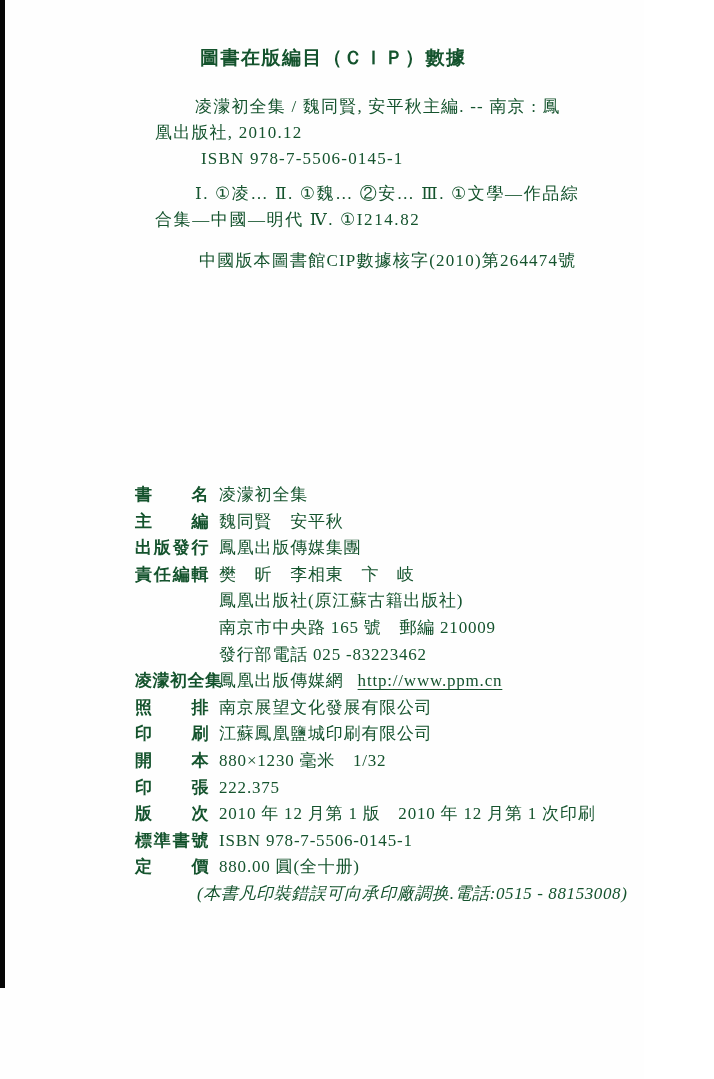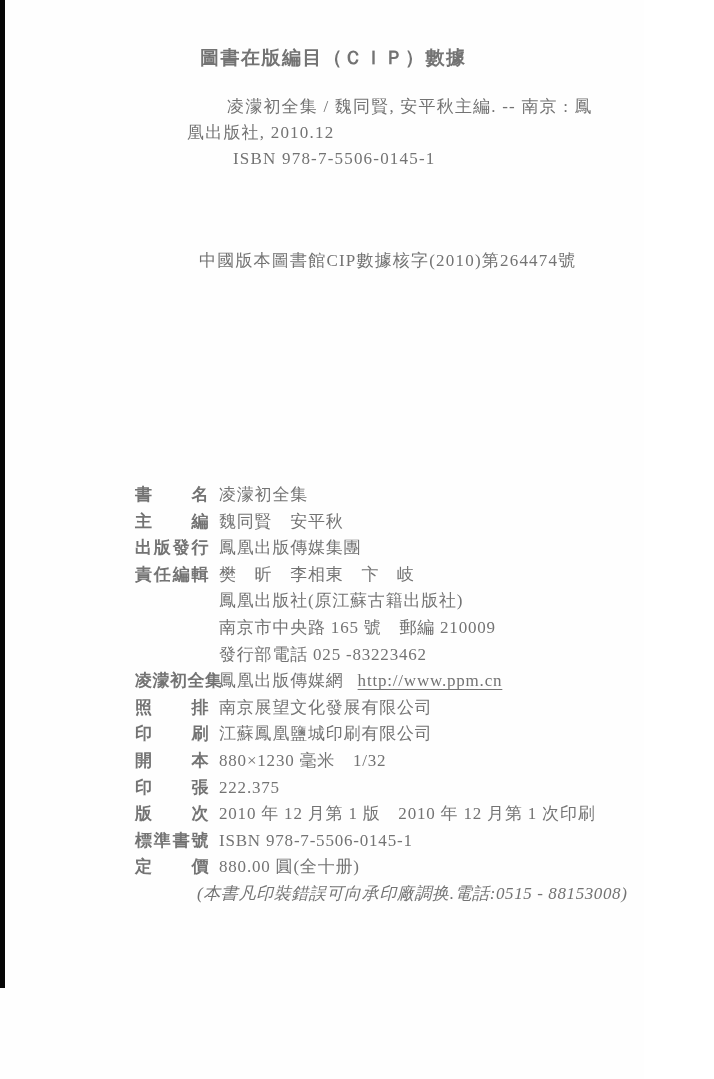--- a/index.html
+++ b/index.html
@@ -4,21 +4,21 @@
 <style>
   html, body { margin:0; padding:0; background:#ffffff; }
   .page {
     position: relative;
     width: 644px;
     height: 1079px;
     background: #fefefdd;
     background: #fefefe;
     overflow: hidden;
     font-family: "Liberation Serif", "DejaVu Serif", serif;
-    color: #737373;
+    color: #14532d;
   }
   .scan-bar {
     position: absolute;
     left: 0; top: 0;
     width: 5px; height: 988px;
     background: #060606;
   }
   .cip-heading {
     position: absolute;
     left: 200px; top: 45px;
@@ -34,21 +34,21 @@
     line-height: 26px;
     letter-spacing: 1.2px;
   }
   .cip-class {
     position: absolute;
     left: 155px; top: 181px;
     font-size: 17px;
     line-height: 26px;
     letter-spacing: 1.6px;
   }
-  .cip-block div { white-space: nowrap; margin-left: 32px; }
+  .cip-block div { white-space: nowrap; }
   .ind { padding-left: 40px; }
   .ind2 { padding-left: 46px; }
   .cip-number {
     position: absolute;
     left: 199px; top: 249px;
     font-size: 17px;
     letter-spacing: 1.2px;
     white-space: nowrap;
   }
   .colophon {
@@ -83,20 +83,24 @@
   <div class="scan-bar"></div>
 
   <div class="cip-heading">圖書在版編目（ＣＩＰ）數據</div>
 
   <div class="cip-record cip-block">
     <div class="ind">凌濛初全集 / 魏同賢, 安平秋主編. -- 南京 : 鳳</div>
     <div>凰出版社, 2010.12</div>
     <div class="ind2">ISBN 978-7-5506-0145-1</div>
   </div>
 
+  <div class="cip-class cip-block">
+    <div class="ind">Ⅰ. ①凌… Ⅱ. ①魏… ②安… Ⅲ. ①文學—作品綜</div>
+    <div>合集—中國—明代 Ⅳ. ①I214.82</div>
+  </div>
 
   <div class="cip-number">中國版本圖書館CIP數據核字(2010)第264474號</div>
 
   <div class="colophon">
   <div class="c-row">
     <span class="c-label">書名</span>
     <span class="c-value">凌濛初全集</span>
   </div>
 
   <div class="c-row">

